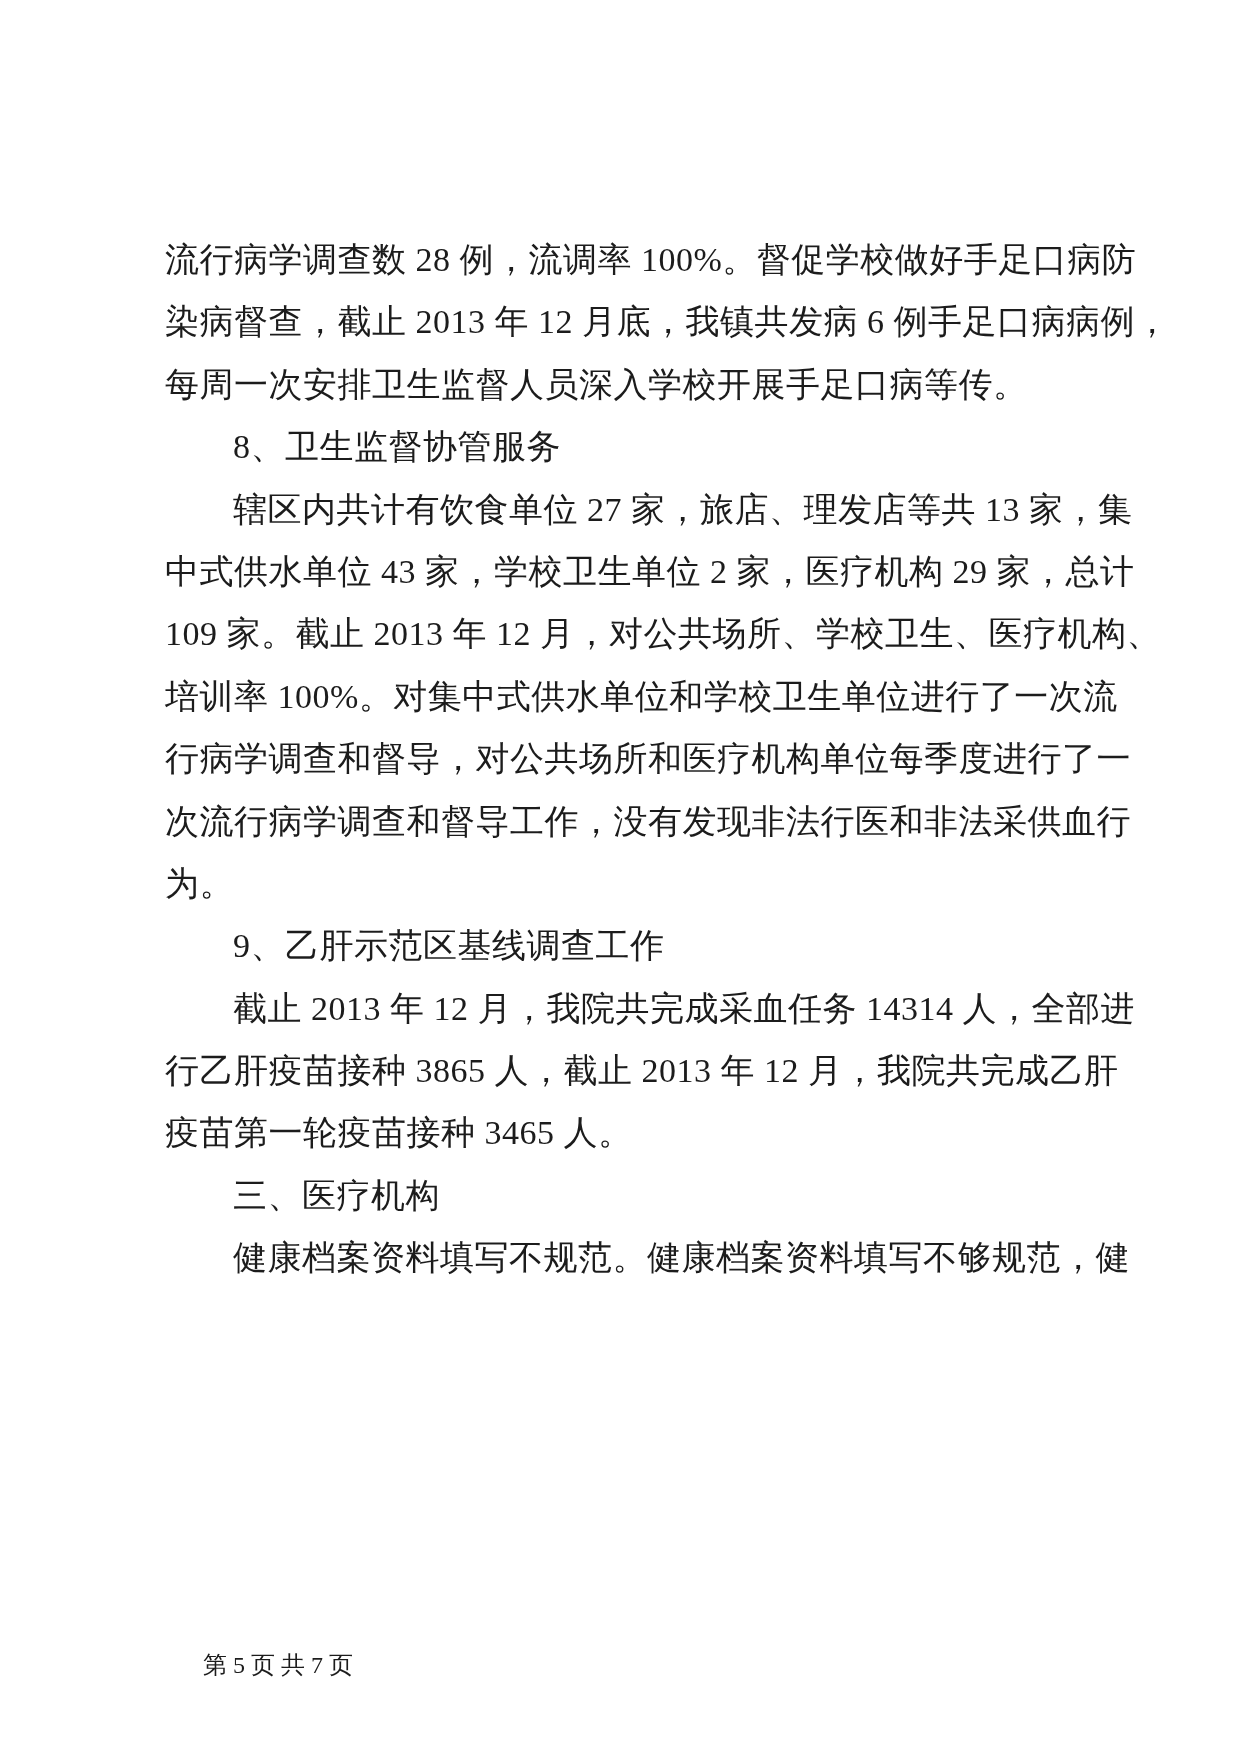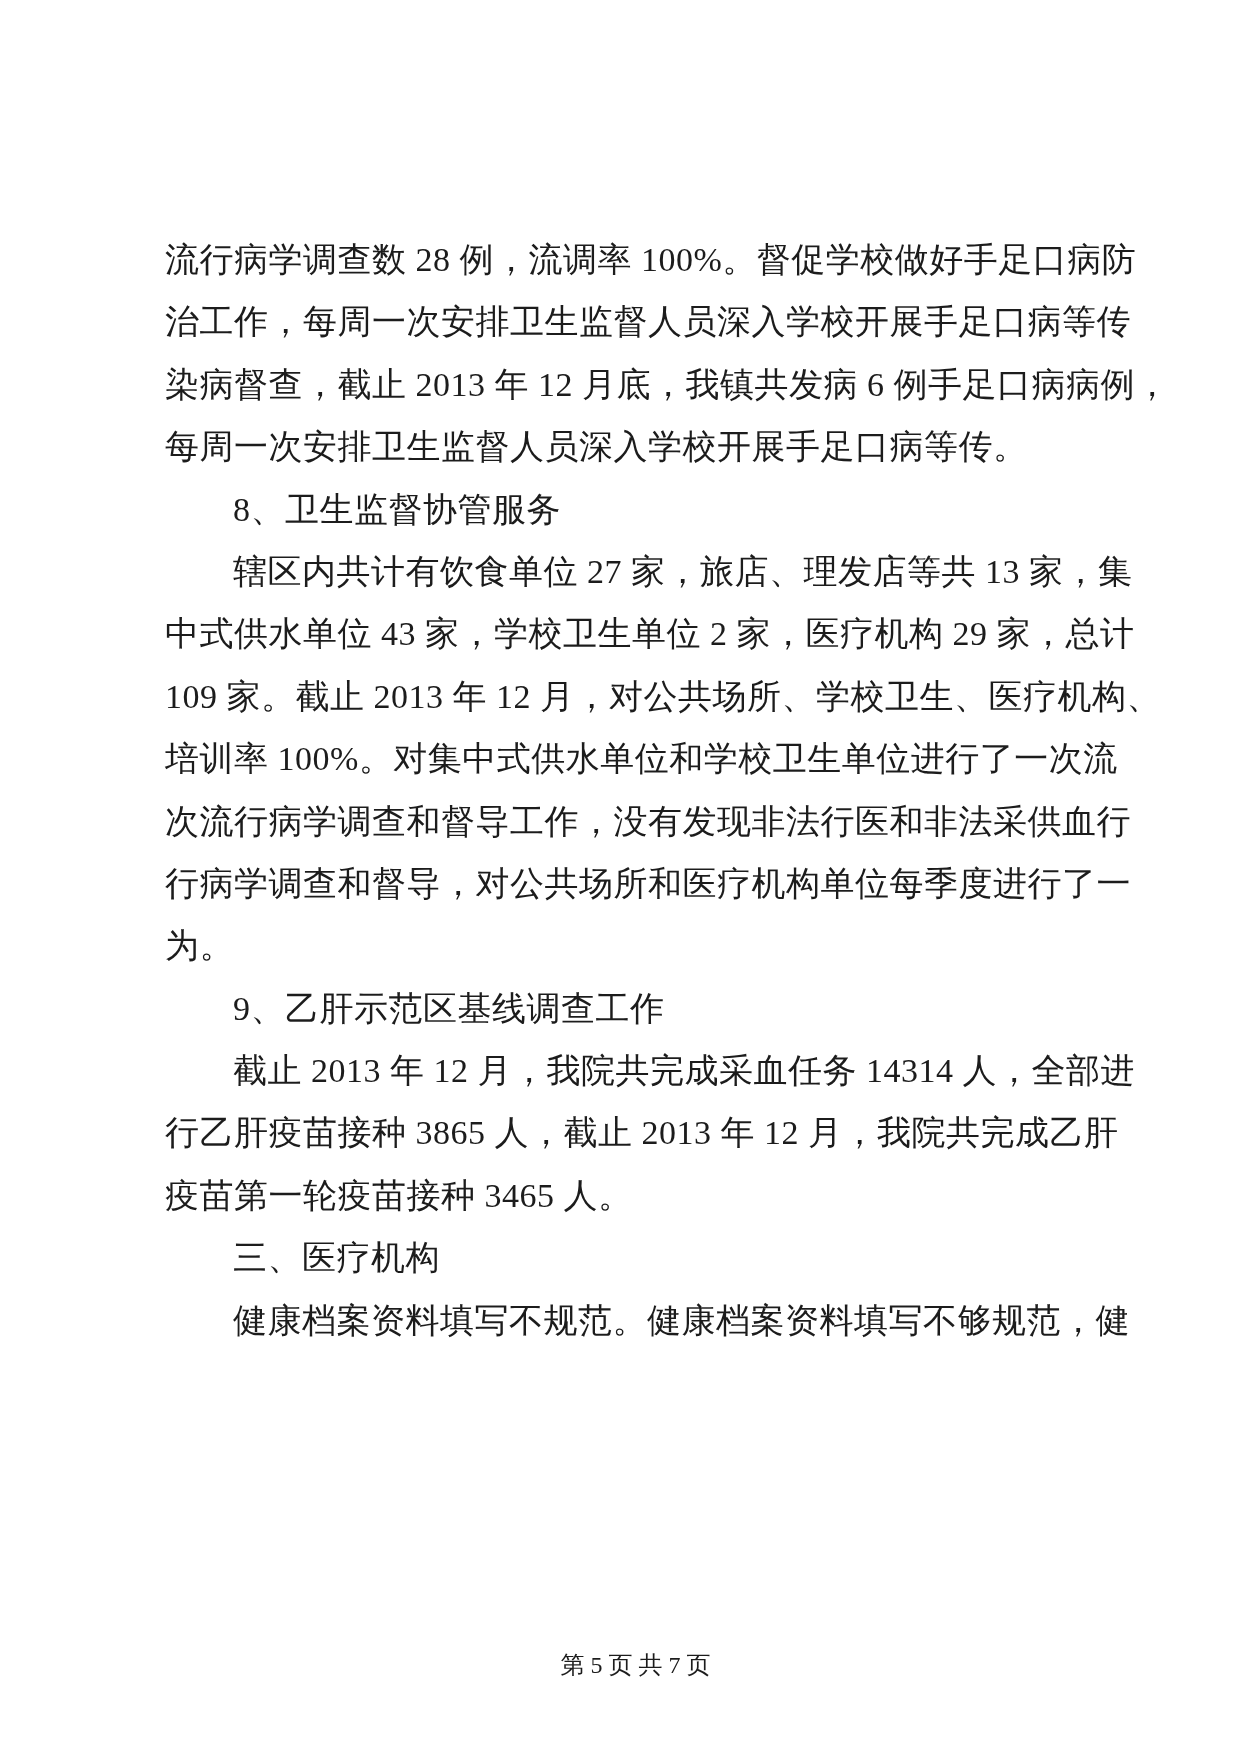--- a/index.html
+++ b/index.html
@@ -32,45 +32,43 @@
     line-height: 62.4px;
     font-size: 34px;
     white-space: pre;
     letter-spacing: 0.5px;
   }
   .line.indent {
     text-indent: 68px;
   }
   .doc-footer {
     position: absolute;
-    left: 165px;
+    left: 179px;
     top: 1617px;
     width: 917px;
-    text-align: center;
     font-size: 24px;
     line-height: 32px;
     white-space: pre;
   }
 </style>
 </head>
 <body>
 
 <div class="doc-page">
   <div class="doc-body">
       <div class="line">流行病学调查数 28 例，流调率 100%。督促学校做好手足口病防</div>
-      <div class="line">治工作，每周一次安排卫生监督人员深入学校开展手足口病等传</div>
       <div class="line">染病督查，截止 2013 年 12 月底，我镇共发病 6 例手足口病病例，</div>
       <div class="line">每周一次安排卫生监督人员深入学校开展手足口病等传。</div>
       <div class="line indent">8、卫生监督协管服务</div>
       <div class="line indent">辖区内共计有饮食单位 27 家，旅店、理发店等共 13 家，集</div>
       <div class="line">中式供水单位 43 家，学校卫生单位 2 家，医疗机构 29 家，总计</div>
       <div class="line">109 家。截止 2013 年 12 月，对公共场所、学校卫生、医疗机构、</div>
       <div class="line">培训率 100%。对集中式供水单位和学校卫生单位进行了一次流</div>
+      <div class="line">行病学调查和督导，对公共场所和医疗机构单位每季度进行了一</div>
       <div class="line">次流行病学调查和督导工作，没有发现非法行医和非法采供血行</div>
-      <div class="line">行病学调查和督导，对公共场所和医疗机构单位每季度进行了一</div>
       <div class="line">为。</div>
       <div class="line indent">9、乙肝示范区基线调查工作</div>
       <div class="line indent">截止 2013 年 12 月，我院共完成采血任务 14314 人，全部进</div>
       <div class="line">行乙肝疫苗接种 3865 人，截止 2013 年 12 月，我院共完成乙肝</div>
       <div class="line">疫苗第一轮疫苗接种 3465 人。</div>
       <div class="line indent">三、医疗机构</div>
       <div class="line indent">健康档案资料填写不规范。健康档案资料填写不够规范，健</div>
     </div>
   <div class="doc-footer">
     <span>第 5 页 共 7 页</span>

